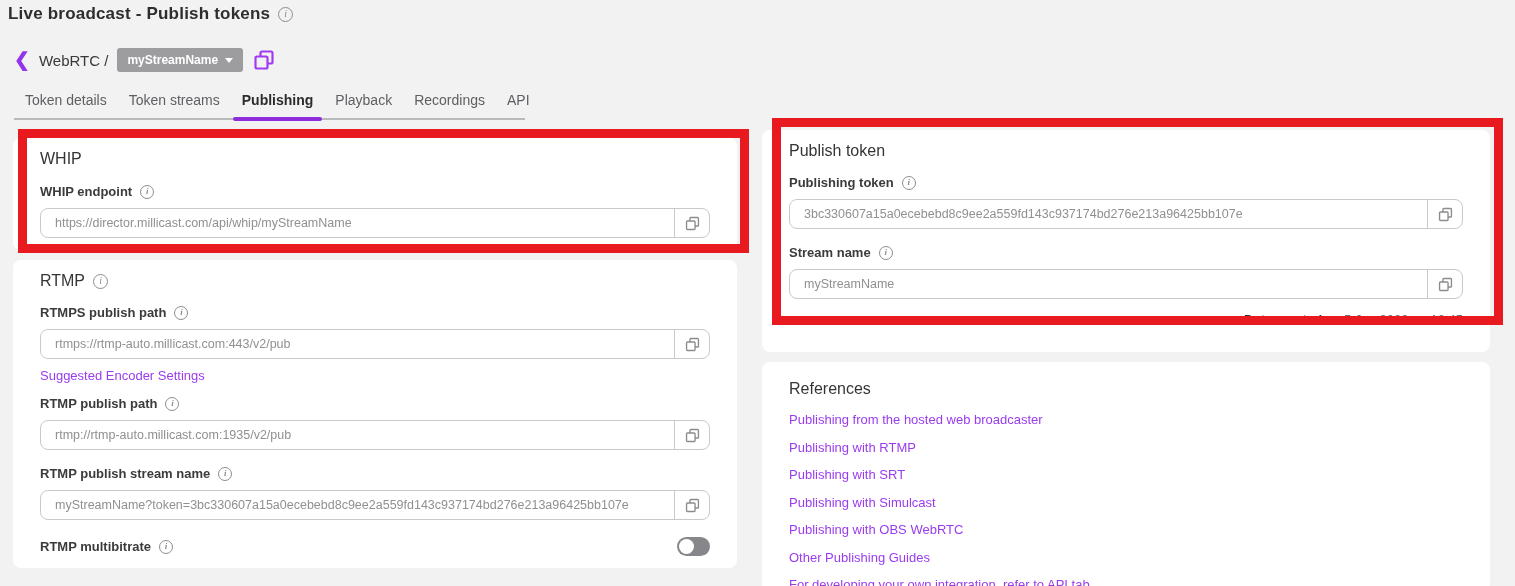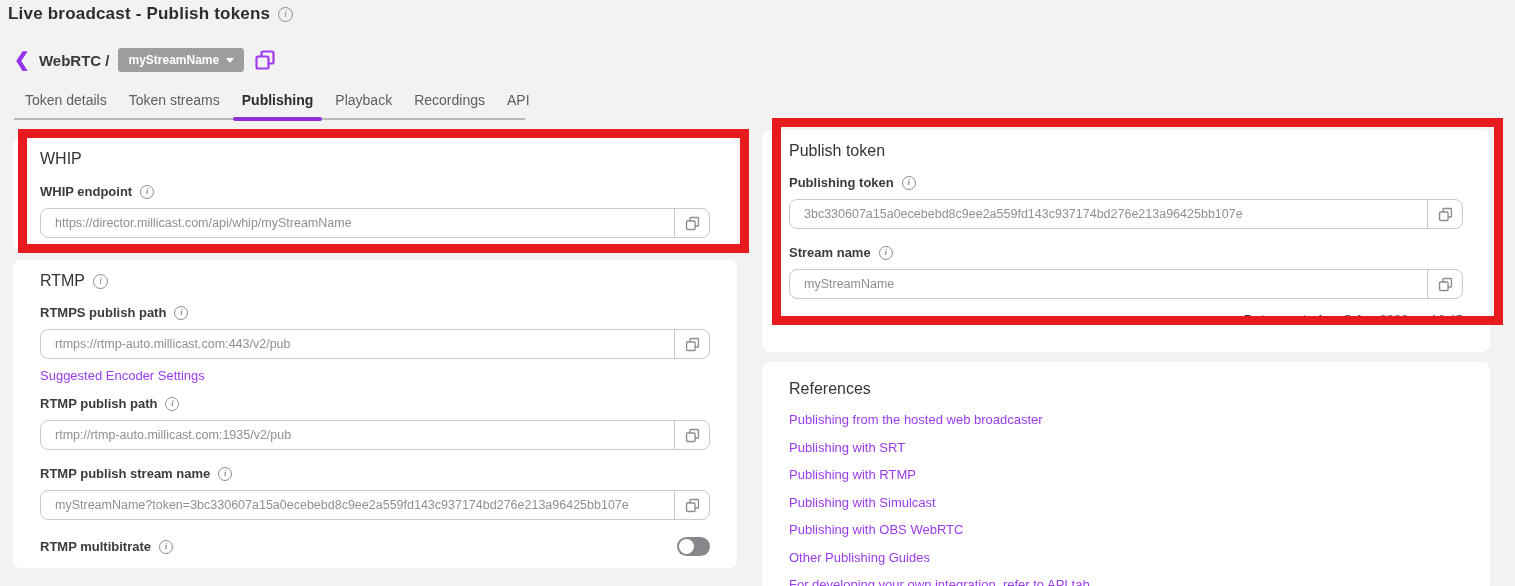--- a/index.html
+++ b/index.html
@@ -19,21 +19,21 @@
     display:inline-flex; align-items:center; justify-content:center;
     width:15px; height:15px; border:1px solid #8d8d8f; border-radius:50%;
     color:#8d8d8f; font-family:"Liberation Serif", serif; font-style:italic;
     font-size:10px; line-height:1; flex:0 0 auto; background:transparent;
   }
   .info-icon.small { width:14px; height:14px; font-size:9px; }
 
   
   .breadcrumb { position:absolute; left:14px; top:48px; display:flex; align-items:center; gap:9px; }
   .chevron-back { color:#9333ea; font-size:19px; font-weight:bold; line-height:1; margin-top:-2px; cursor:pointer; }
-  .breadcrumb-label { font-size:15px; font-weight:700; color:#39393b; }
+  .breadcrumb-label { font-size:15px; font-weight:400; color:#39393b; }
   .token-pill {
     background:#9d9da0; color:#ffffff; font-size:12px; font-weight:bold;
     border-radius:3px; padding:5px 10px; display:flex; align-items:center; gap:7px; cursor:pointer;
   }
   .caret-down { width:0; height:0; border-left:4px solid transparent; border-right:4px solid transparent; border-top:5px solid #ffffff; }
   .copy-btn-lg { cursor:pointer; display:flex; align-items:center; }
 
   
   .tabs { position:absolute; left:14px; top:86px; width:511px; display:flex; border-bottom:2px solid #bababc; }
   .tab { position:relative; font-size:14px; color:#5f5f62; padding:6px 11px 10px 11px; cursor:pointer; white-space:nowrap; }
@@ -234,22 +234,22 @@
     <span class="date-val">12:45</span>
   </div>
 </div>
 
 <div class="card card-refs">
   <div class="card-heading" style="margin-top:6px">
     <span>References</span>
   </div>
   <div class="refs-list">
     <a class="link">Publishing from the hosted web broadcaster</a>
+    <a class="link">Publishing with RTMP</a>
     <a class="link">Publishing with SRT</a>
-    <a class="link">Publishing with RTMP</a>
     <a class="link">Publishing with Simulcast</a>
     <a class="link">Publishing with OBS WebRTC</a>
     <a class="link">Other Publishing Guides</a>
     <a class="link">For developing your own integration, refer to API tab</a>
   </div>
 </div>
 
 <div class="annot annot-left"></div>
 <div class="annot annot-right"></div>
 

